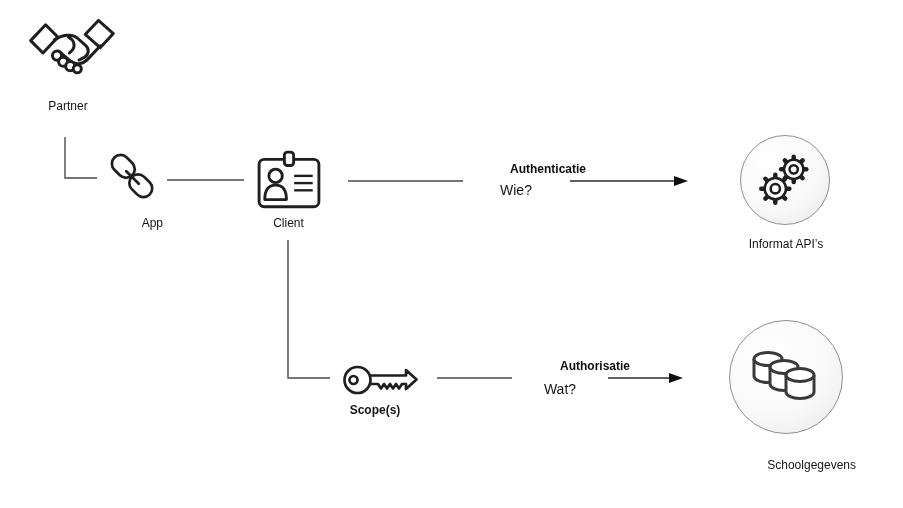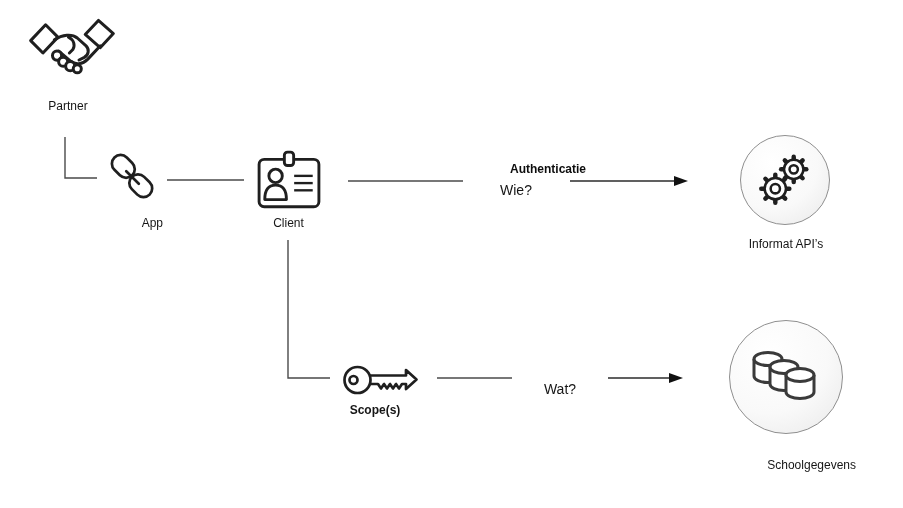--- a/index.html
+++ b/index.html
@@ -134,20 +134,21 @@
     <svg class="icon" viewBox="0 0 78 36">
       <g class="ic" stroke-width="2.7" stroke-linejoin="round" stroke-linecap="round">
         <path d="M27,14.5 H64 V9 L74.5,18.5 L64,28 V23 H60 L57,27.5 L54,23 L51,27.5 L48,23 L45,27.5 L42,23 L39,27.5 L36,23 H27"></path>
         <circle cx="15.5" cy="19" r="13" fill="#ffffff"></circle>
         <circle cx="11.5" cy="19" r="4"></circle>
       </g>
     </svg>
   </div>
   <div class="node-label" style="left:340px; top:401px; width:70px;font-weight:bold;">Scope(s)</div>
 
+  <div class="edge-title" style="left:490px; top:357px; width:140px;">Authorisatie</div>
   <div class="edge-sub" style="left:490px; top:380px; width:140px;">Wat?</div>
 
   <div class="circle-node" style="left:729px; top:320px; width:114px; height:114px;">
     <svg class="icon" style="width:84px; height:72px;" viewBox="0 0 84 72">
       <g class="cyl">
         <path d="M10,18 v17 a14,6.5 0 0 0 28,0 v-17"></path>
         <ellipse cx="24" cy="18" rx="14" ry="6.5"></ellipse>
       </g>
       <g class="cyl">
         <path d="M26,26 v17 a14,6.5 0 0 0 28,0 v-17"></path>

